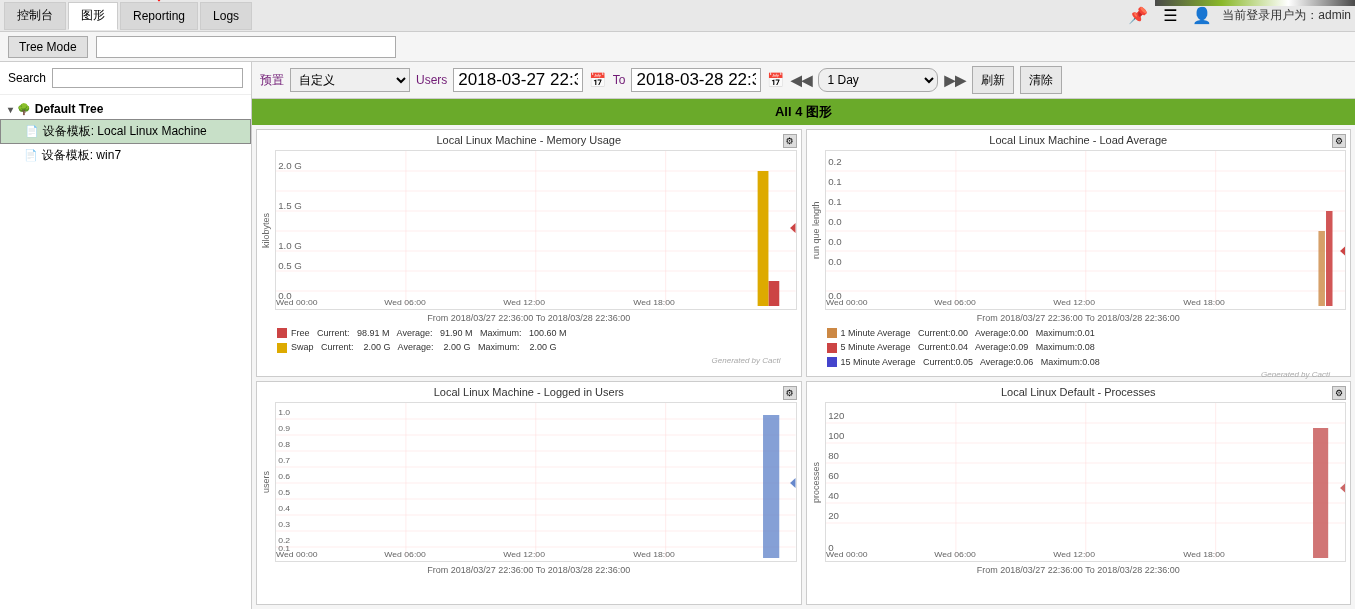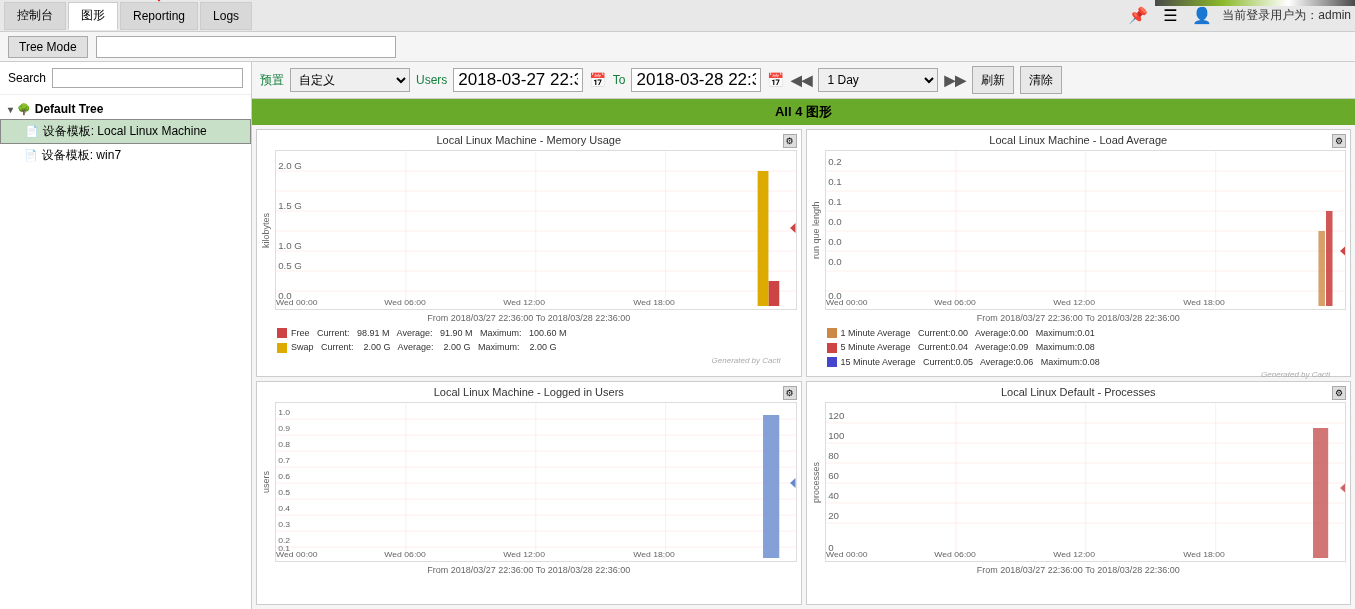--- a/index.html
+++ b/index.html
@@ -155,21 +155,21 @@
       display: flex;
       align-items: center;
       background: #f5f5f5;
       border-bottom: 1px solid #ccc;
       padding: 4px 8px;
       gap: 6px;
       flex-wrap: wrap;
     }
     .filter-label {
       font-size: 12px;
-      color: #15803d;
+      color: #701a75;
     }
     .filter-select {
       height: 24px;
       font-size: 12px;
       border: 1px solid #aaa;
       padding: 1px 4px;
       min-width: 120px;
     }
     .filter-btn {
       height: 28px;
@@ -383,21 +383,21 @@
       <select class="filter-select">
         <option>自定义</option>
       </select>
       <span class="filter-label">Users</span>
       <input class="date-input" type="text" value="2018-03-27 22:36" style="">
       <span class="cal-icon">📅</span>
       <span class="filter-label">To</span>
       <input class="date-input" type="text" value="2018-03-28 22:36" style="">
       <span class="cal-icon">📅</span>
       <span class="nav-arrow">◀◀</span>
-      <select class="filter-select" style="width:80px;">
+      <select class="filter-select" style="width:80px;border-radius:9px;">
         <option>1 Day</option>
       </select>
       <span class="nav-arrow">▶▶</span>
       <button class="filter-btn">刷新</button>
       <button class="filter-btn">清除</button>
     </div>
 
     <div class="section-header">All 4 图形</div>
 
 

